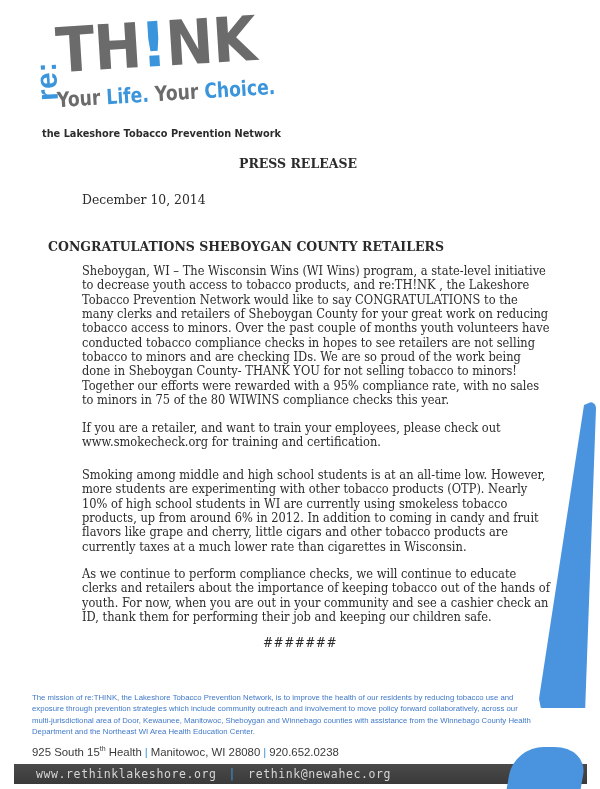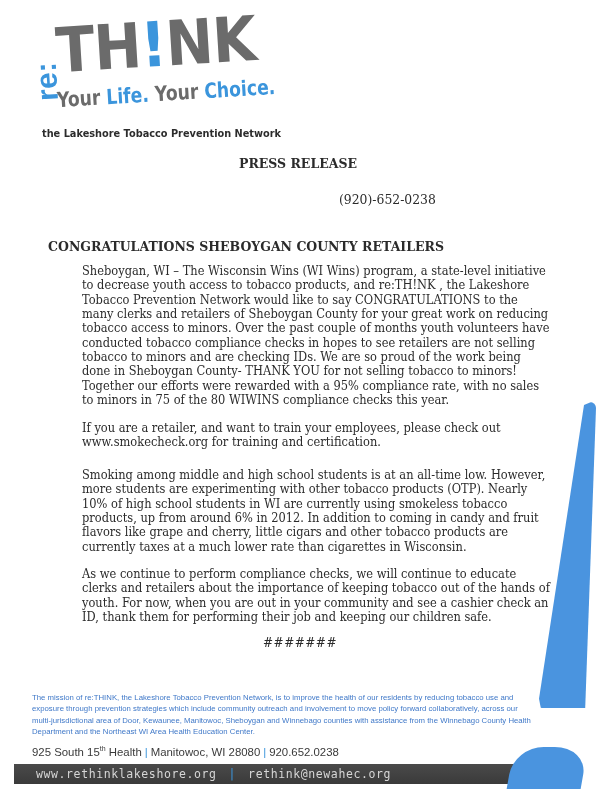--- a/index.html
+++ b/index.html
@@ -82,20 +82,21 @@
   .address {
     position:absolute; left:32px; top:745px;
     font-family:"Liberation Sans", sans-serif; font-size:11.4px; color:#3a3a3a;
     white-space:nowrap;
   }
   .address sup { font-size:7px; }
   .address .sep { color:#3b95dc; margin:0 3px; }
   .bar {
     position:absolute; left:14px; top:764px; width:536px; height:20px;
     background:linear-gradient(#4a4a4a,#3a3a3a);
+    padding-left:37px;
   }
   .bar-text {
     position:absolute; left:22px; top:2px;
     font-family:"DejaVu Sans Mono", monospace; font-size:11.5px; line-height:16px;
     color:#d6d6d6; letter-spacing:0.6px; white-space:nowrap;
   }
   .bar-text .sep { color:#3b95dc; margin:0 12px; }
 
   
   .bang-stem {
@@ -117,23 +118,23 @@
 <div class="logo">
   <span class="logo-re">re:</span>
   <div class="logo-think"><span>TH</span><span class="bang">!</span><span>NK</span></div>
   <div class="logo-tag"><span class="gray">Your </span><span class="blue">Life.</span><span class="gray"> Your </span><span class="blue">Choice.</span></div>
 </div>
 <div class="network">the Lakeshore Tobacco Prevention Network</div>
 
 <div class="title-press doc-text">PRESS RELEASE</div>
 
 <div class="release-left doc-text">
+  <div>December 10, 2014</div>
 </div>
 <div class="release-right doc-text">
-  <div>(920)-652-0238</div>
 </div>
 
 <div class="headline doc-text">CONGRATULATIONS SHEBOYGAN COUNTY RETAILERS</div>
 
 <p class="para p1 doc-text">Sheboygan, WI – The Wisconsin Wins (WI Wins) program, a state-level initiative to decrease youth access to tobacco products, and re:TH!NK , the Lakeshore Tobacco Prevention Network would like to say CONGRATULATIONS to the many clerks and retailers of Sheboygan County for your great work on reducing tobacco access to minors.  Over the past couple of months youth volunteers have conducted tobacco compliance checks in hopes to see retailers are not selling tobacco to minors and are checking IDs.   We are so proud of the work being done in Sheboygan County- THANK YOU for not selling tobacco to minors!  Together our efforts were rewarded with a 95% compliance rate, with no sales to minors in 75 of the 80 WIWINS compliance checks this year.</p>
 <p class="para p2 doc-text">If you are a retailer, and want to train your employees, please check out www.smokecheck.org for training and certification.</p>
 <p class="para p3 doc-text">Smoking among middle and high school students is at an all-time low.  However, more students are experimenting with other tobacco products (OTP).  Nearly 10% of high school students in WI are currently using smokeless tobacco products, up from around 6% in 2012.  In addition to coming in candy and fruit flavors like grape and cherry, little cigars and other tobacco products are currently taxes at a much lower rate than cigarettes in Wisconsin.</p>
 <p class="para p4 doc-text">As we continue to perform compliance checks, we will continue to educate clerks and retailers about the importance of keeping tobacco out of the hands of youth. For now, when you are out in your community and see a cashier check an ID, thank them for performing their job and keeping our children safe.</p>
 
 <div class="hashes doc-text">#######</div>

